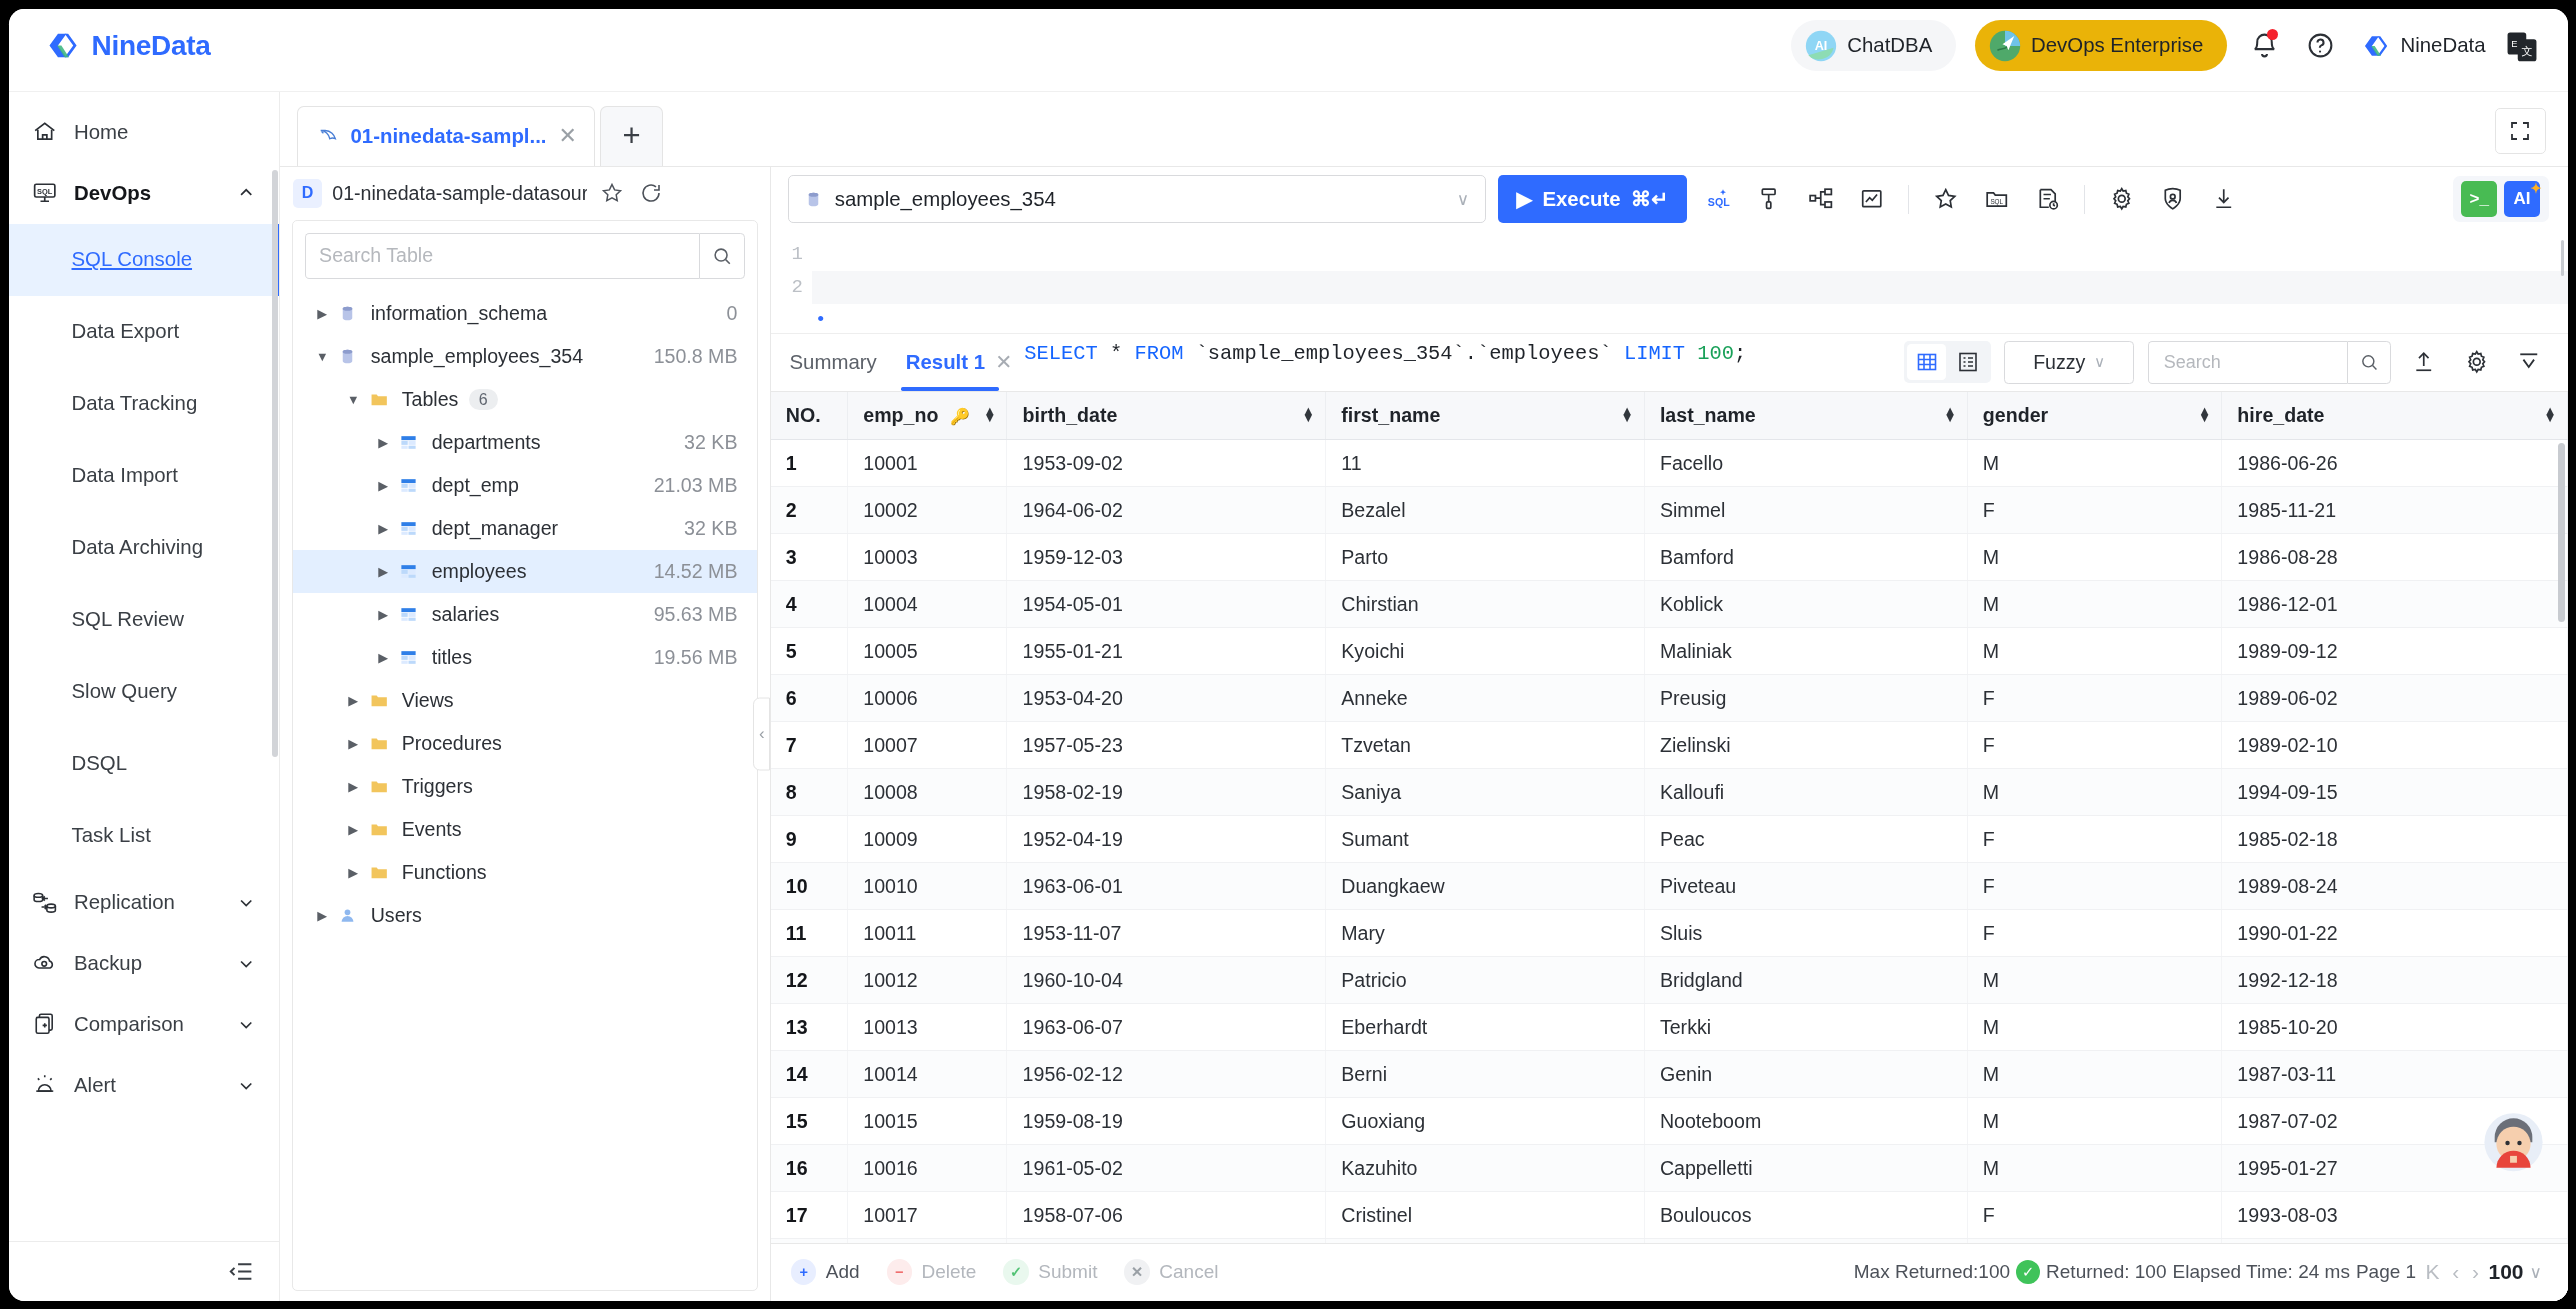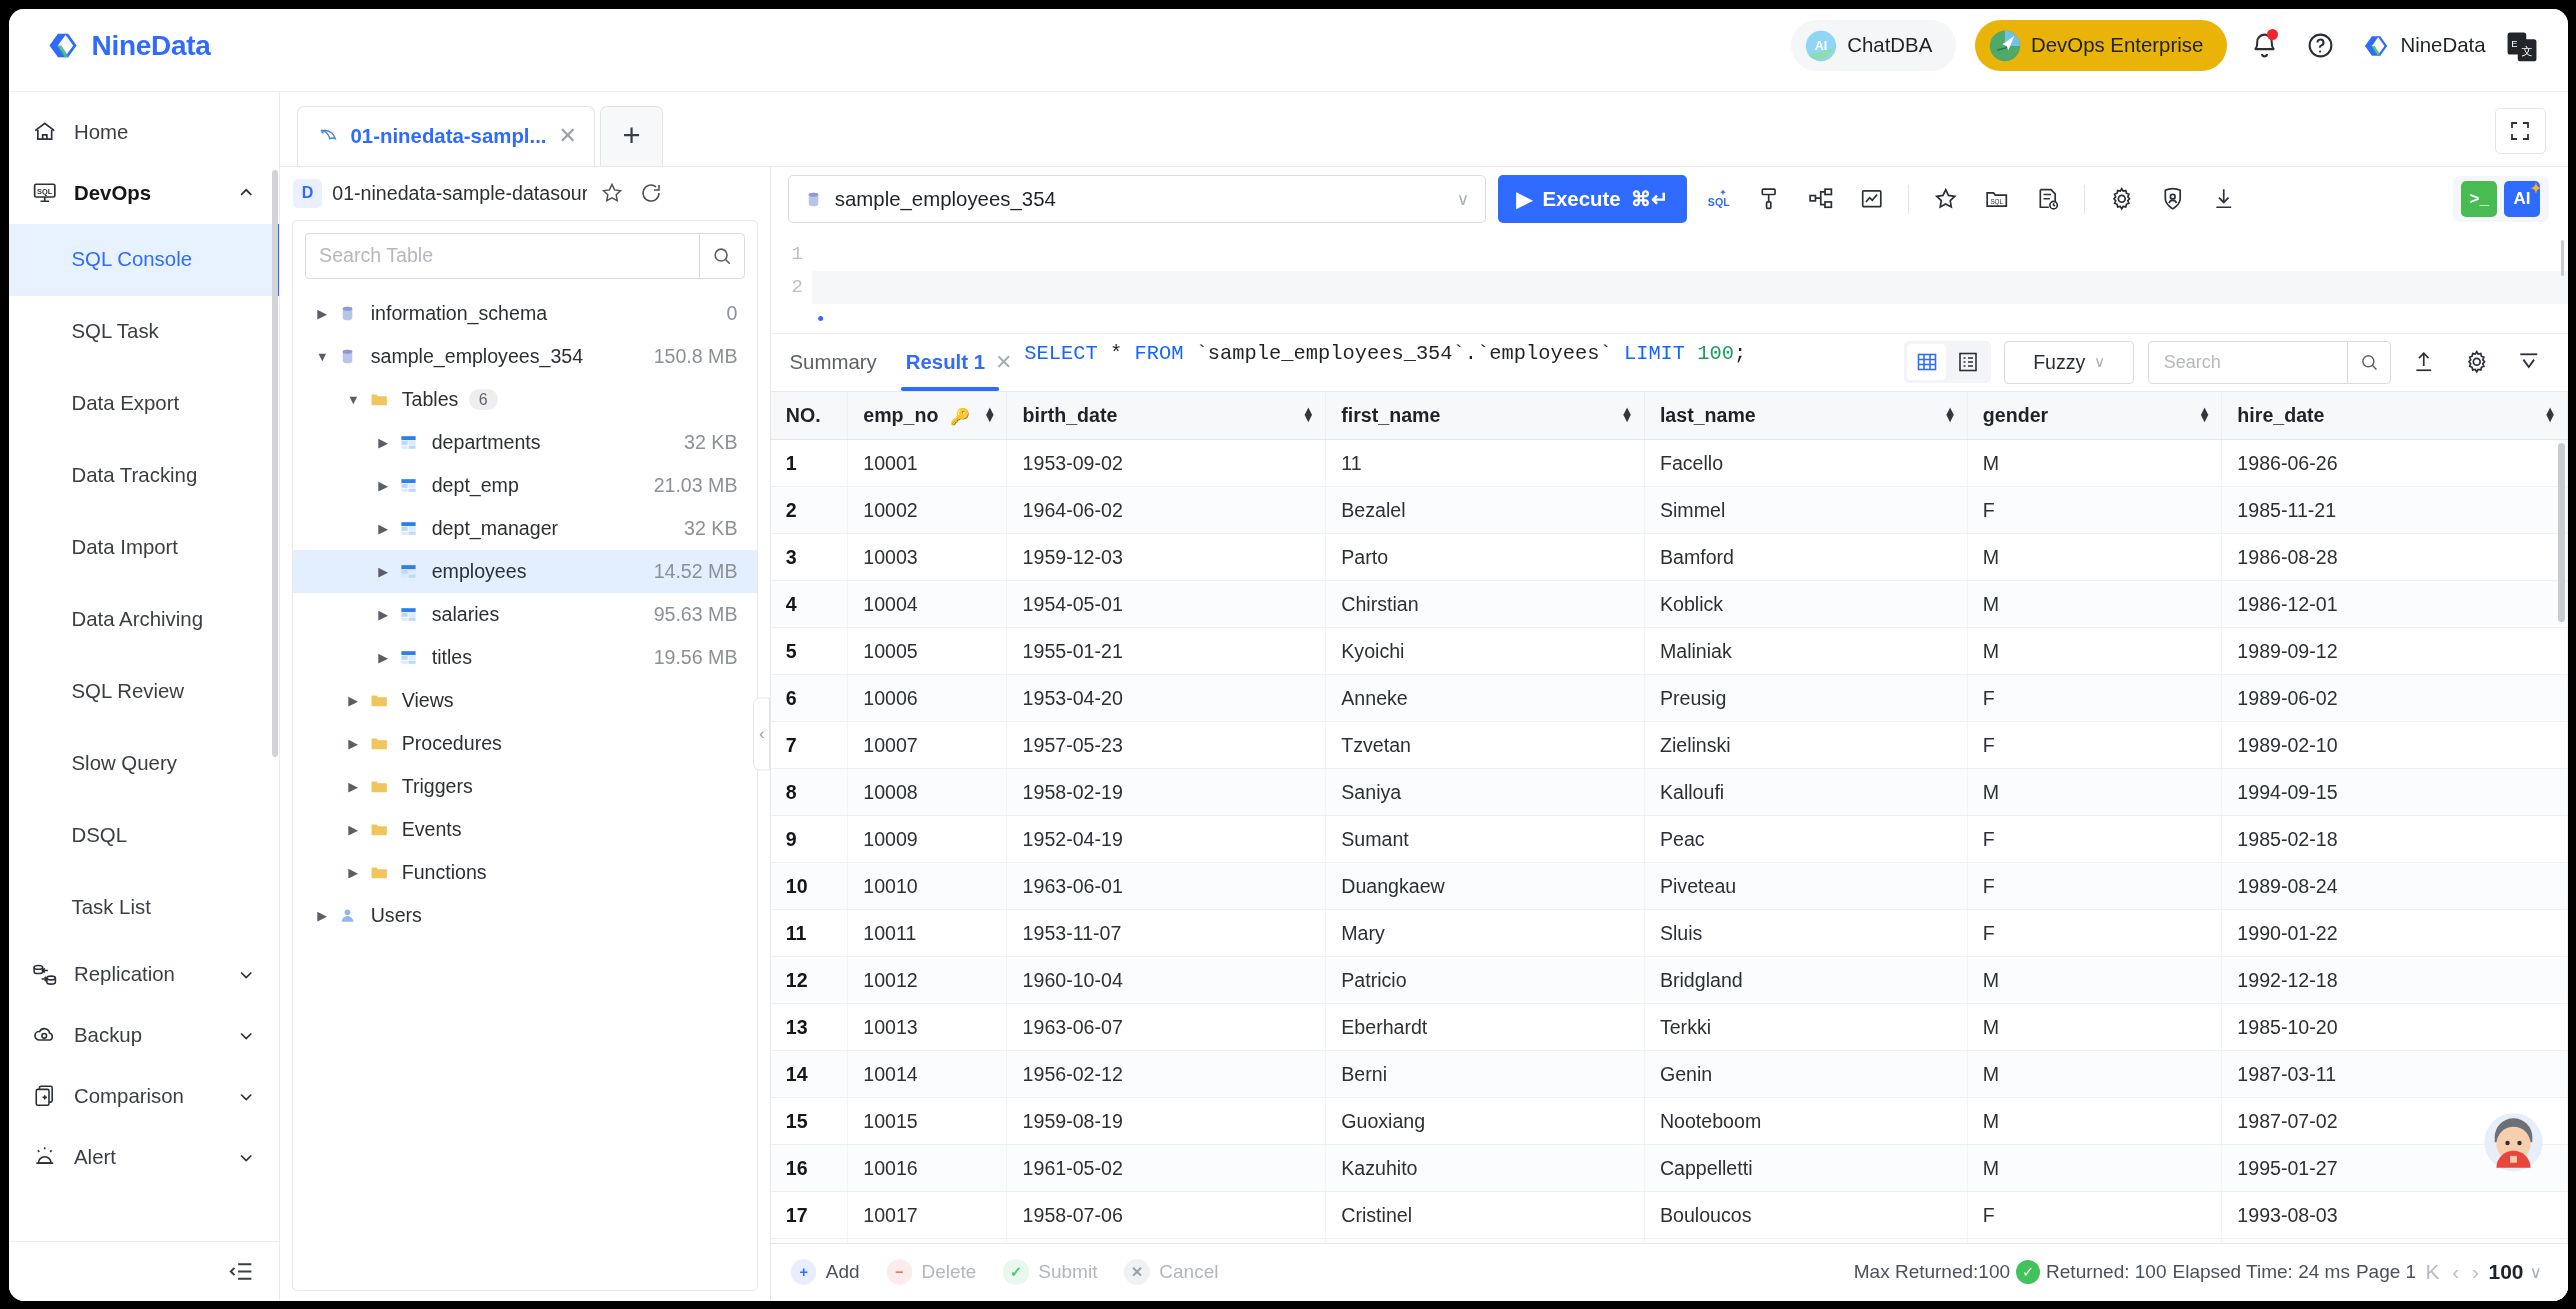--- a/index.html
+++ b/index.html
@@ -64,21 +64,21 @@
     position:relative;
   }
   .nav-item .ni-ico { width:29px; flex:0 0 29px; display:flex; align-items:center; justify-content:center; margin-right:14.5px; }
   .nav-item.group { font-weight:700; color:#14161a; }
   .nav-item .chev { margin-left:auto; }
   .nav-sub {
     display:flex; align-items:center; height:72px;
     padding-left:63px; font-size:20.4px; color:#3a3f45; cursor:pointer;
     position:relative;
   }
-  .nav-sub.active { background:#e8f2ff; color:#2f6bff; }
+  .nav-sub.active { background:#e8f2ff; color:#2f6bff;text-decoration:underline; }
   .nav-sub.active:after {
     content:""; position:absolute; right:0; top:0; bottom:0; width:4.3px; background:#2f6bff;
   }
   .sb-scroll {
     position:absolute; right:0.9px; top:78px; width:6px; height:587px;
     background:#d2d4d8; border-radius:3.4px;
   }
   .sidebar-foot {
     height:60px; border-top:0.9px solid #ececec;
     display:flex; align-items:center; justify-content:flex-end; padding-right:24px;
@@ -399,23 +399,20 @@
           <span>DevOps</span>
           <span class="chev">
             <svg width="20.4" height="20.4" viewBox="0 0 24 24" fill="none" stroke="#2c3036" stroke-width="2">
                 <path d="M6 14l6-6 6 6"></path>
               </svg>
           </span>
         </div>
 
         <div class="nav-sub active">
           <span>SQL Console</span>
-        </div>
-        <div class="nav-sub">
-          <span>SQL Task</span>
         </div>
         <div class="nav-sub">
           <span>Data Export</span>
         </div>
         <div class="nav-sub">
           <span>Data Tracking</span>
         </div>
         <div class="nav-sub">
           <span>Data Import</span>
         </div>

